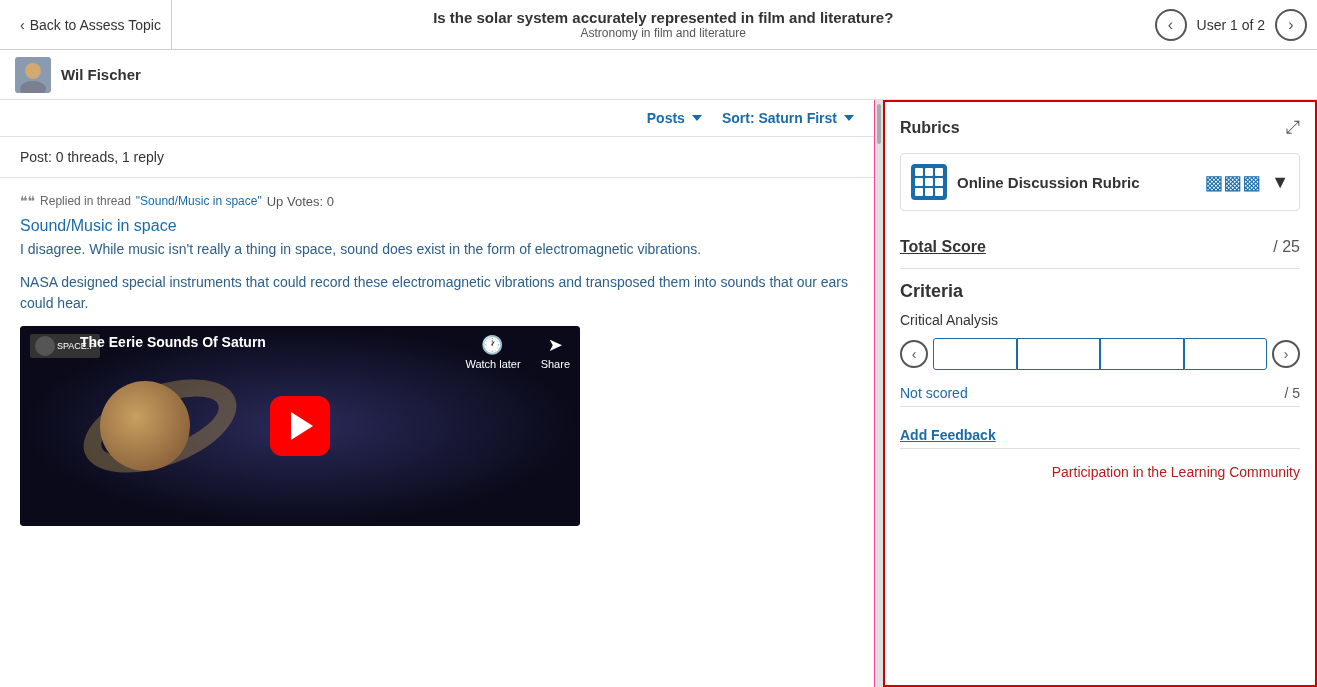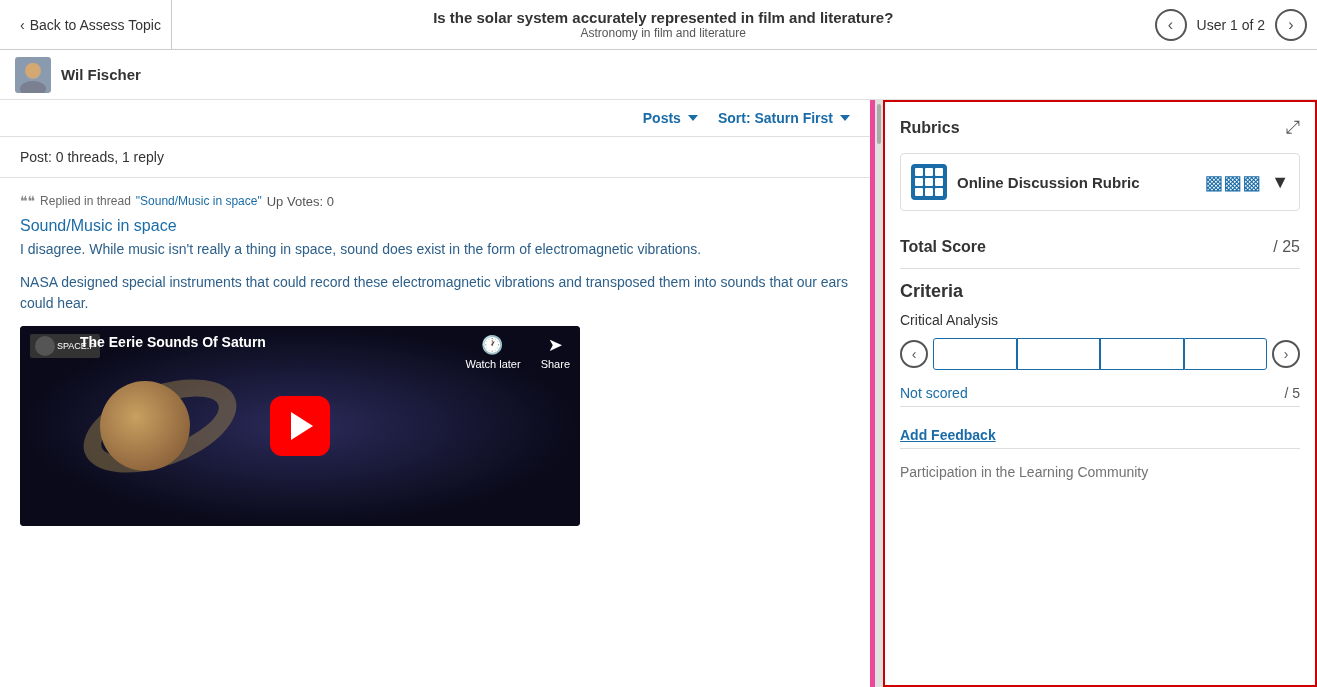--- a/index.html
+++ b/index.html
@@ -76,21 +76,21 @@
 
     
     #main {
       display: flex;
       height: calc(687px - 100px);
     }
 
     
     #left-panel {
       flex: 1;
-      border-right: 5px solid #ec4899;
+      border-right: 1px solid #ec4899;
       overflow-y: auto;
       position: relative;
     }
 
     
     #toolbar {
       display: flex;
       align-items: center;
       justify-content: flex-end;
       gap: 20px;
@@ -269,21 +269,21 @@
     .dropdown-arrow { font-size: 18px; cursor: pointer; color: #333; }
 
     .score-row {
       display: flex;
       justify-content: space-between;
       align-items: center;
       padding: 12px 0;
       border-bottom: 1px solid #ddd;
       margin-bottom: 12px;
     }
-    .score-label { font-size: 16px; font-weight: bold; }
+    .score-label { font-size: 16px; font-weight: bold; text-decoration: underline; }
     .score-value { font-size: 16px; color: #555; }
 
     .criteria-section { margin-bottom: 10px; }
     .criteria-title { font-size: 18px; font-weight: bold; margin-bottom: 10px; }
     .criteria-name { font-size: 14px; color: #333; margin-bottom: 10px; }
 
     .slider-row {
       display: flex;
       align-items: center;
       gap: 5px;
@@ -327,21 +327,21 @@
       color: #1a6ca8;
       font-size: 14px;
       font-weight: bold;
       cursor: pointer;
       padding: 5px 0;
       margin-bottom: 15px;
       border-bottom: 1px solid #ddd;
       display: block;
     }
 
-    .criteria-name-2 { font-size: 14px; color: #737373; margin-top: 5px; }
+    .criteria-name-2 { font-size: 14px; color: #b91c1c; margin-top: 5px; text-align: right; }
 
     #toolbar-area {
       position: relative;
     }
 
     .chevron-down {
       display: inline-block;
       width: 0; height: 0;
       border-left: 5px solid transparent;
       border-right: 5px solid transparent;

